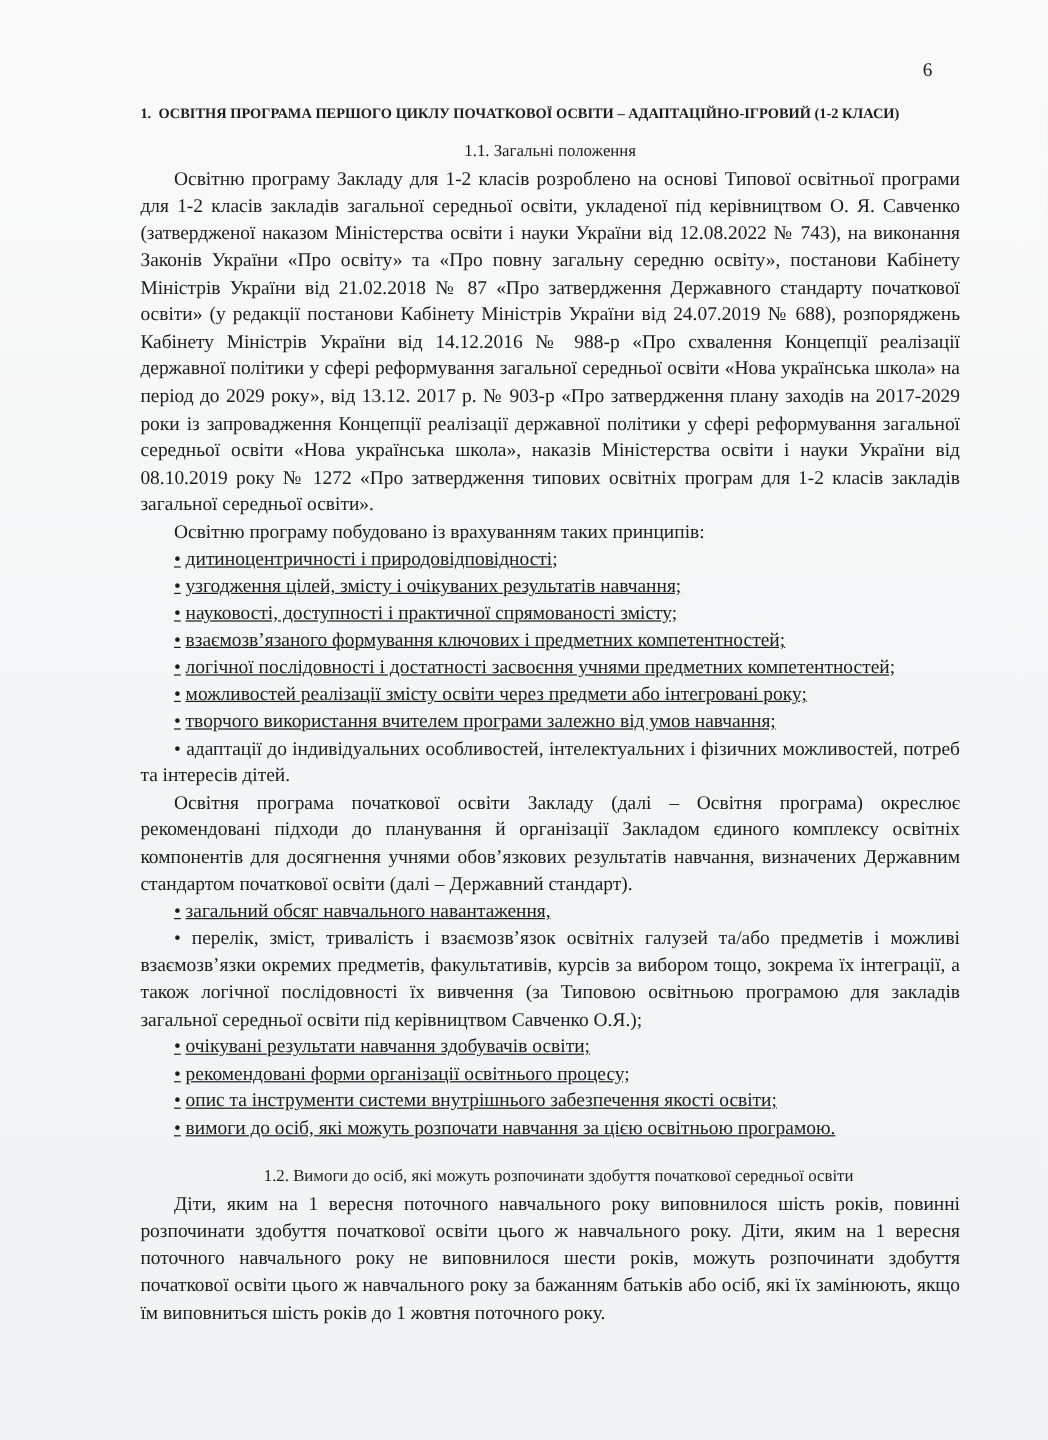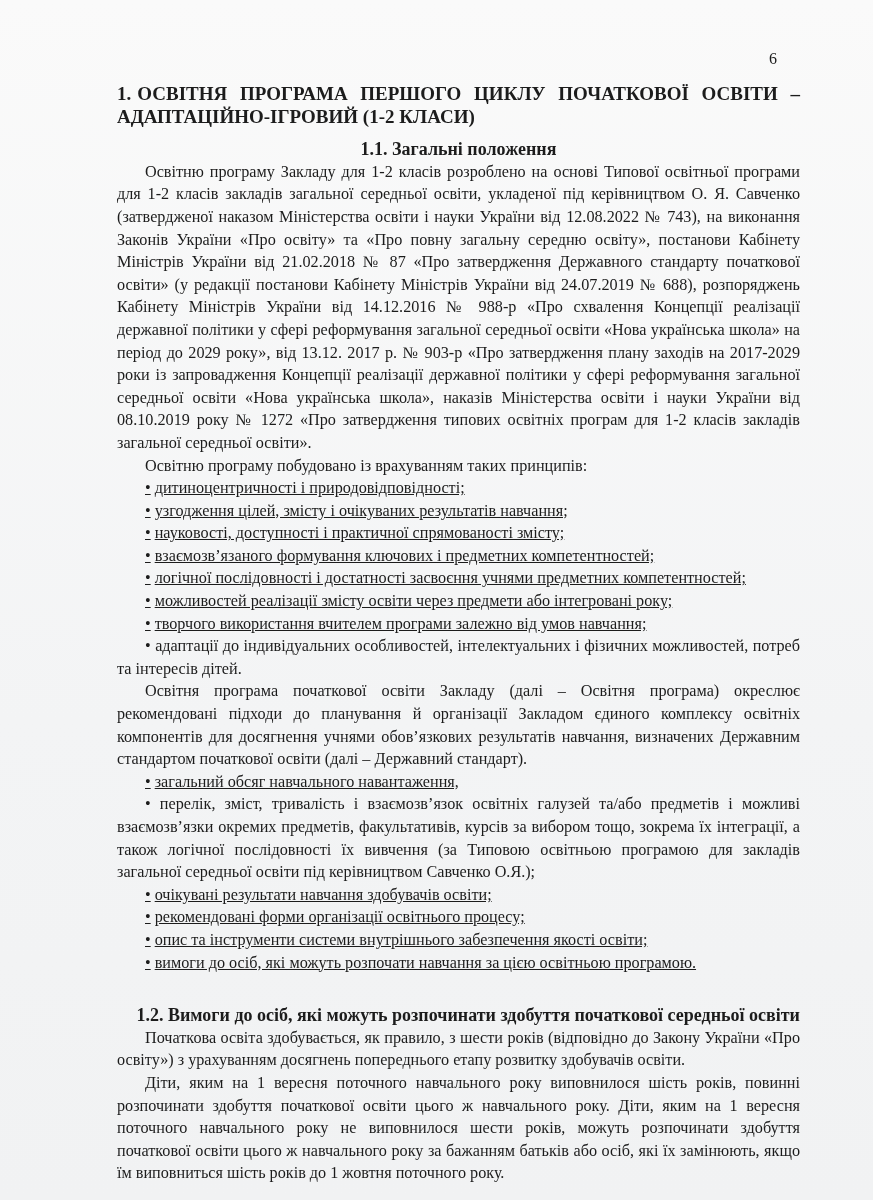--- a/index.html
+++ b/index.html
@@ -15,29 +15,29 @@
   }
   .page-number {
     position: absolute; right: 96px; top: 50px;
     font-size: 16px;
   }
   .content {
     position: absolute; left: 117px; top: 83px; width: 683px;
     font-size: 16.2px; line-height: 22.6px;
   }
   .h1 {
-    font-weight: bold; font-size: 19px; text-align: justify;
+    font-weight: bold; font-size: 12px; text-align: justify;
     text-align-last: left; margin: 0; line-height: 22.6px;
   }
   .h1 .num { margin-right: 6px; }
   .h2 {
-    font-weight: bold; text-align: center; margin: 10px 0 0 0;
-    font-size: 18px;
+    font-weight: normal; text-align: center; margin: 10px 0 0 0;
+    font-size: 14px;
   }
-  .h2.left { text-align: right; margin-top: 12px; padding-left: 14px; }
+  .h2.left { text-align: center; margin-top: 0; padding-left: 14px; }
   p { margin: 0; text-align: justify; text-indent: 28px; }
   .bullet { margin: 0; padding-left: 28px; text-align: justify; text-decoration: underline; }
   .bullet .dot { margin-right: 4px; }
   .lead-italic { font-weight: bold; font-style: italic; text-indent: 28px; }
   .spacer { height: 18px; }
 </style>
 </head>
 <body>
 
 <div class="page">
@@ -70,16 +70,15 @@
       <p><span class="dot">•</span> <span>перелік, зміст, тривалість і взаємозв’язок освітніх галузей та/або предметів і можливі взаємозв’язки окремих предметів, факультативів, курсів за вибором тощо, зокрема їх інтеграції, а також логічної послідовності їх вивчення (за Типовою освітньою програмою для закладів загальної середньої освіти під керівництвом Савченко О.Я.);</span></p>
       <div class="bullet"><span class="dot">•</span><span>очікувані результати навчання здобувачів освіти;</span></div>
       <div class="bullet"><span class="dot">•</span><span>рекомендовані форми організації освітнього процесу;</span></div>
       <div class="bullet"><span class="dot">•</span><span>опис та інструменти системи внутрішнього забезпечення якості освіти;</span></div>
       <div class="bullet"><span class="dot">•</span><span>вимоги до осіб, які можуть розпочати навчання за цією освітньою програмою.</span></div>
     </div>
 
     <div class="spacer"></div>
 
     <div class="h2 left">1.2. Вимоги до осіб, які можуть розпочинати здобуття початкової середньої освіти</div>
-    <p>Початкова освіта здобувається, як правило, з шести років (відповідно до Закону України «Про освіту») з урахуванням досягнень попереднього етапу розвитку здобувачів освіти.</p>
     <p>Діти, яким на 1 вересня поточного навчального року виповнилося шість років, повинні розпочинати здобуття початкової освіти цього ж навчального року. Діти, яким на 1 вересня поточного навчального року не виповнилося шести років, можуть розпочинати здобуття початкової освіти цього ж навчального року за бажанням батьків або осіб, які їх замінюють, якщо їм виповниться шість років до 1 жовтня поточного року.</p>
   </div>
 </div>
 
 </body></html>

